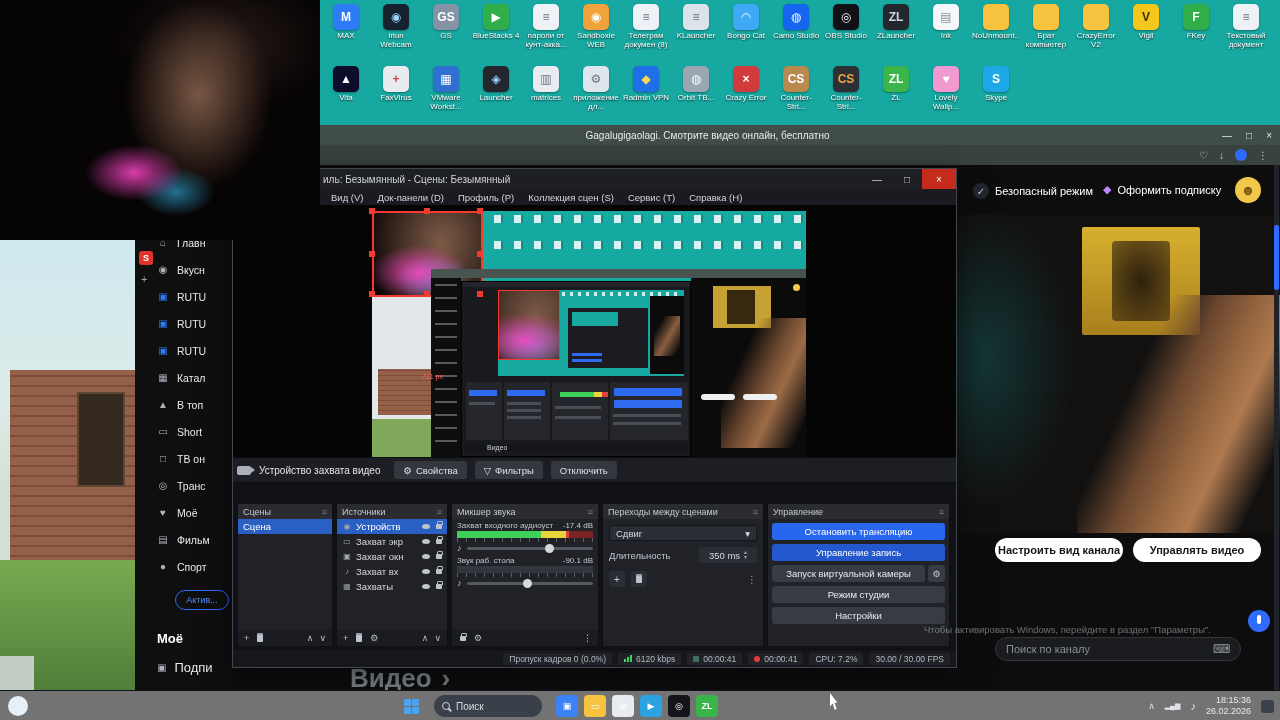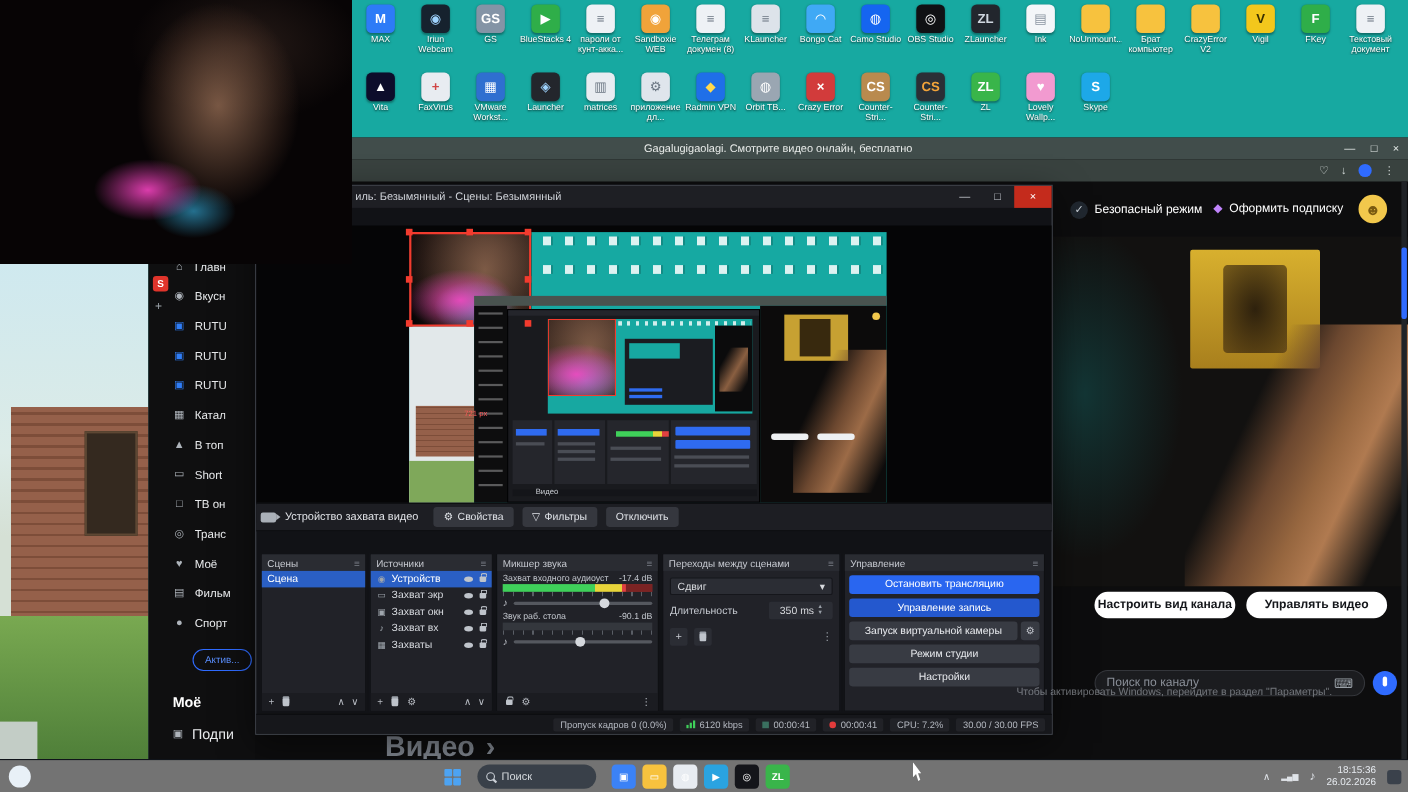--- a/index.html
+++ b/index.html
@@ -57,21 +57,21 @@
 .chanrow{display:flex;align-items:center;gap:6px}
 .badge-ic{width:16px;height:16px;border-radius:50%;background:#20272f;color:#cdd4db;font-size:10px;display:flex;align-items:center;justify-content:center}
 .chantxt{font-size:11px;color:#fff}
 .avatar{width:26px;height:26px;border-radius:50%;background:#f2c84c;color:#7a5a10;font-size:14px;display:flex;align-items:center;justify-content:center}
 .video-hero{left:822px;top:90px;width:323px;height:318px;background:#121110;overflow:hidden}
 .hero-glow{left:0;top:0;width:140px;height:318px;background:radial-gradient(120px 200px at 20% 45%,rgba(20,90,90,.5),transparent 75%)}
 .hero-poster{left:125px;top:12px;width:118px;height:108px;background:linear-gradient(#d8b02e,#a87f1d);border-radius:2px}
 .hero-fig{left:30px;top:14px;width:58px;height:80px;background:radial-gradient(rgba(30,20,10,.9),rgba(60,40,15,.6));border-radius:4px}
 .hero-hand{left:120px;top:80px;width:210px;height:240px;background:linear-gradient(115deg,transparent 30%,#6b472f 45%,#96663f 58%,#b07a50 68%,transparent 85%)}
 .chip-white{background:#fff;border-radius:12px;display:flex;align-items:center;justify-content:center;font-size:11px;color:#14161a;font-weight:bold;cursor:pointer}
-.chansearch{left:860px;top:484px;width:246px;height:24px;background:#1b1c1f;border:1px solid #34363b;border-radius:12px;display:flex;align-items:center;padding:0 10px;color:#8a8f98;font-size:11px}
+.chansearch{left:860px;top:512px;width:246px;height:24px;background:#1b1c1f;border:1px solid #34363b;border-radius:12px;display:flex;align-items:center;padding:0 10px;color:#8a8f98;font-size:11px}
 .chansearch .kb{margin-left:auto;color:#9aa1a8;font-size:12px}
 .mic{width:22px;height:22px;border-radius:50%;background:#2f6bff;position:relative;cursor:pointer}
 .mic:after{content:"";position:absolute;left:9px;top:5px;width:4px;height:9px;background:#fff;border-radius:2px}
 .scrolltrack{left:1139px;top:40px;width:5px;height:525px;background:#202327}
 .scrollthumb{left:0;top:60px;width:5px;height:65px;background:#2f6bff;border-radius:2px}
 .bigvideo{left:215px;top:538px;font-size:26px;font-weight:bold;color:#7e848d;display:flex;gap:10px}
 
 
 .obswin{left:232px;top:168px;width:725px;height:500px;background:#111216;border:1px solid #43464e;box-shadow:0 8px 30px rgba(0,0,0,.5);z-index:40}
 .otitle{left:0;top:0;width:723px;height:20px;background:#1e1f24;display:flex;align-items:center}
@@ -590,20 +590,29 @@
 
   <div class="a obswin">
     <div class="a otitle">
       <span class="otitletxt">иль: Безымянный - Сцены: Безымянный</span>
       <span class="octrls">
         <span class="c">—</span>
         <span class="c">□</span>
         <span class="c close">×</span>
       </span>
     </div>
+    <div class="a omenu">
+
+    <span>Вид (V)</span>
+        <span>Док-панели (D)</span>
+        <span>Профиль (P)</span>
+        <span>Коллекция сцен (S)</span>
+        <span>Сервис (T)</span>
+        <span>Справка (H)</span>
+      </div>
 
     <div class="a opreview">
       <div class="a capt">
         <div class="a dashrow" style="top:4px"></div>
         <div class="a dashrow" style="top:30px"></div>
 
         <div class="a cam-video camsel"></div>
         <span class="h" style="left:-3px;top:-3px"></span>
         <span class="h" style="left:52px;top:-3px"></span>
         <span class="h" style="left:105px;top:-3px"></span>

